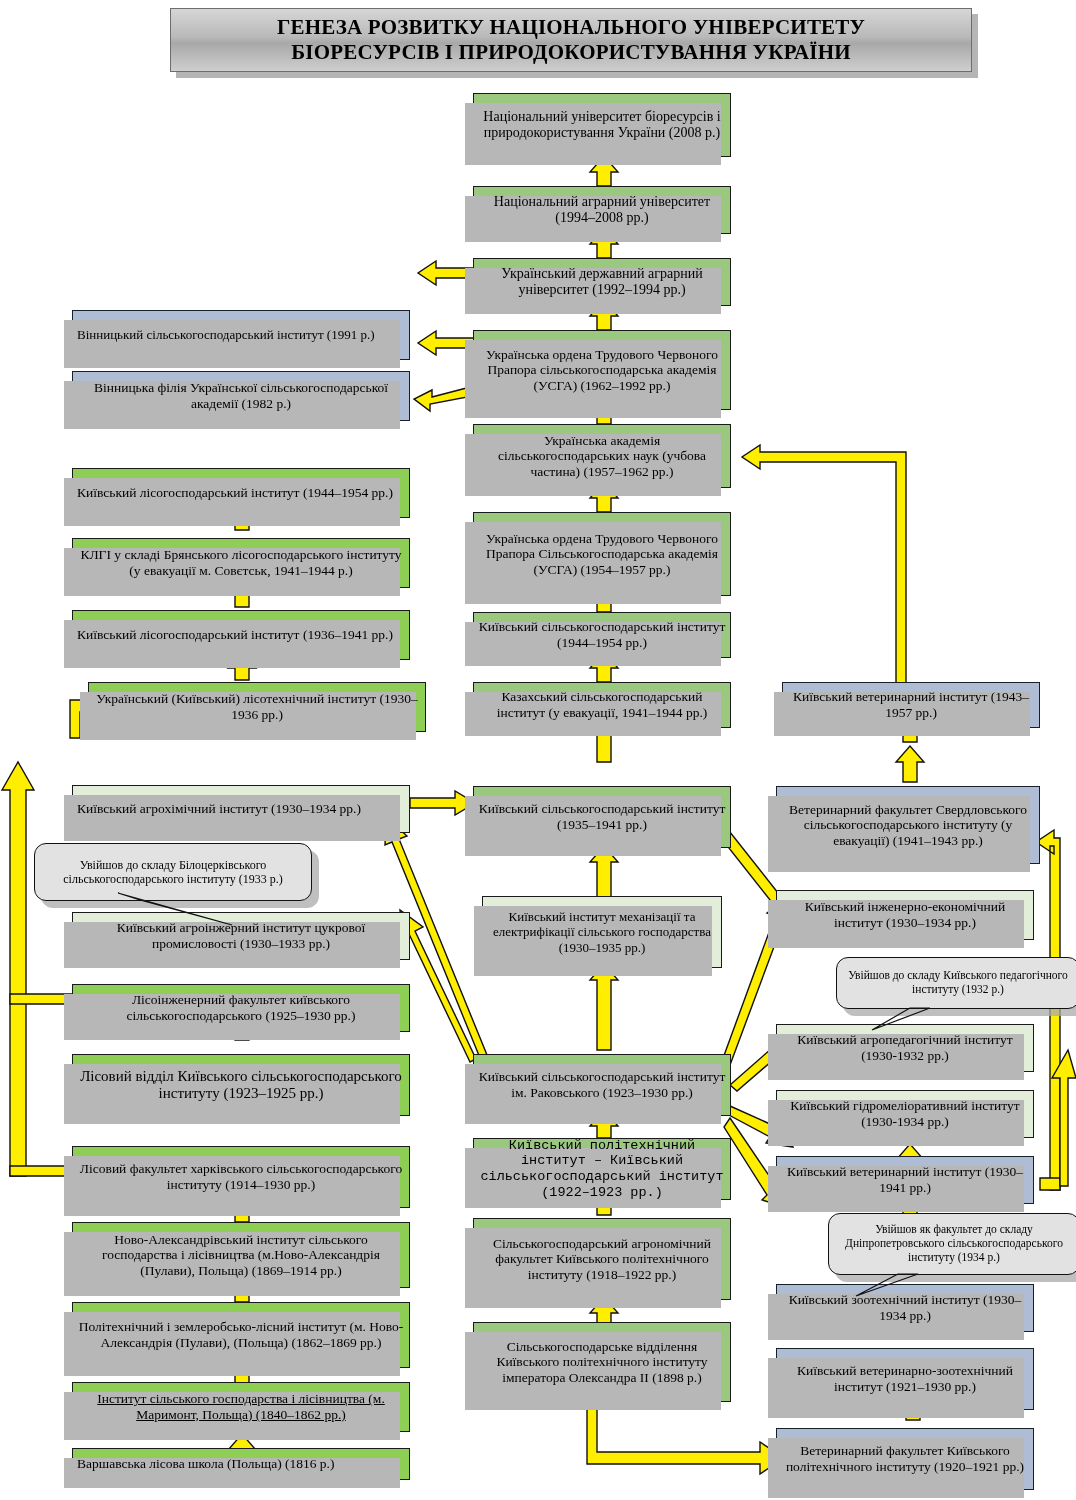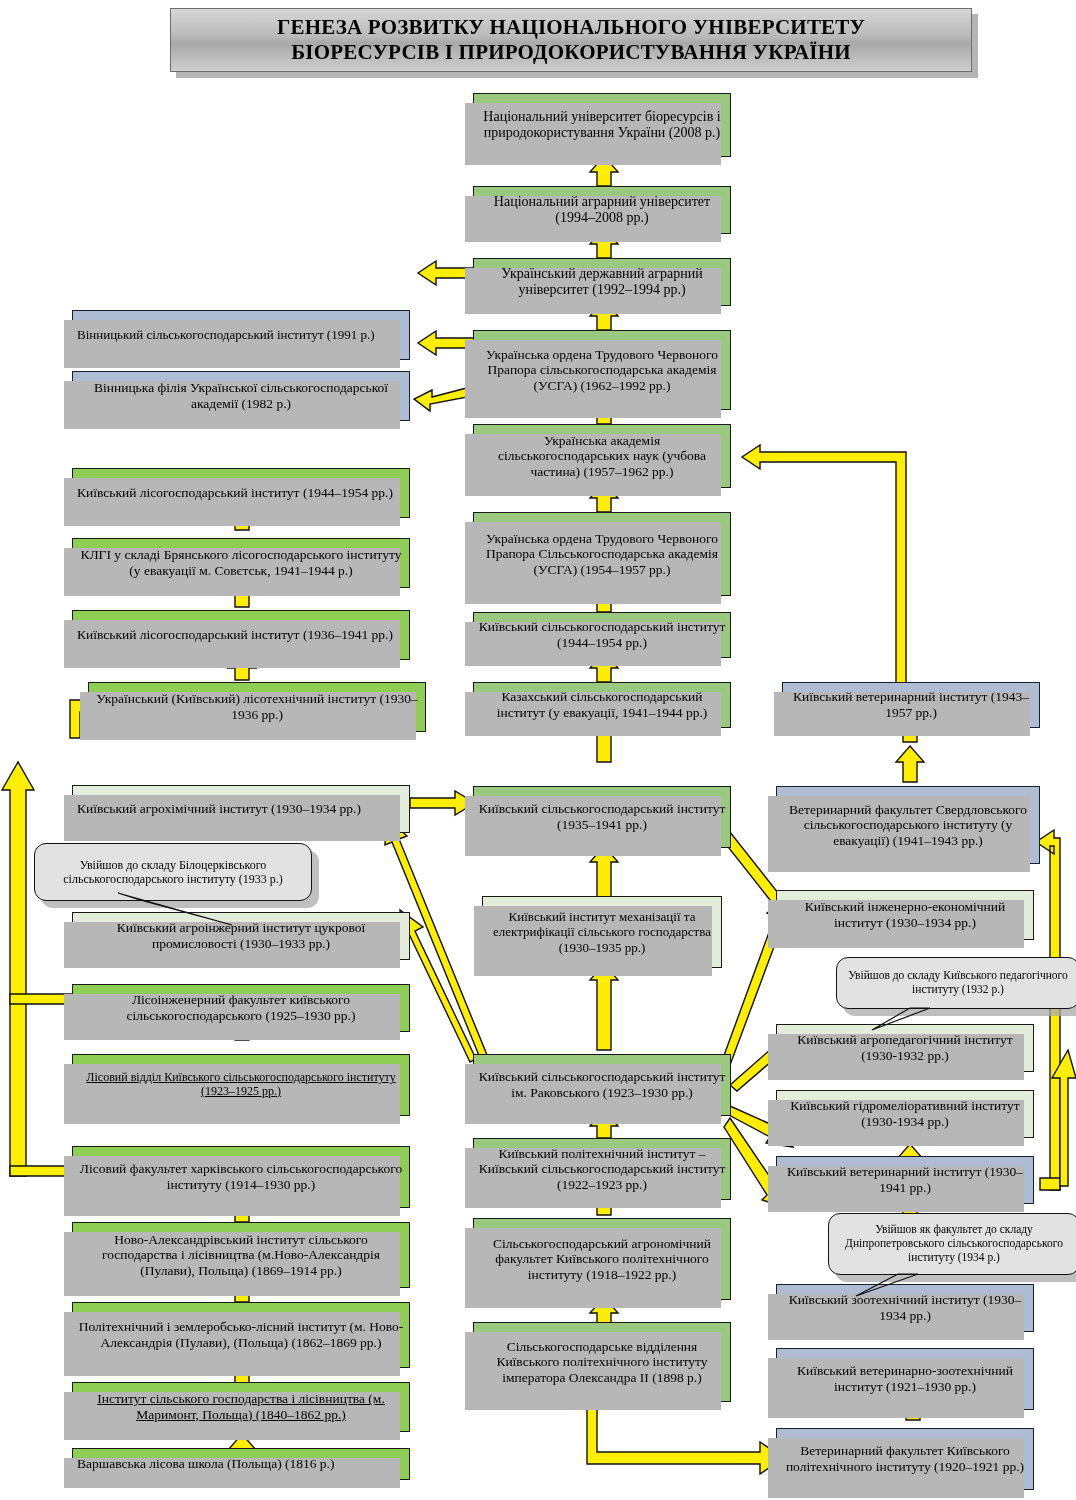--- a/index.html
+++ b/index.html
@@ -205,21 +205,21 @@
     </div>
 
   <div class="node lgreen" style="left:482px;top:896px;width:240px;height:72px;font-size:13px;">
     <span class="lbl">Київський інститут механізації та електрифікації сільського господарства (1930–1935 рр.)</span>
     </div>
 
   <div class="node green2" style="left:473px;top:1054px;width:258px;height:62px;font-size:13.5px;">
     <span class="lbl">Київський сільськогосподарський інститут ім. Раковського (1923–1930 рр.)</span>
     </div>
 
-  <div class="node green2" style="left:473px;top:1138px;width:258px;height:62px;font-size:13.5px;">
+  <div class="node green2" style="left:473px;top:1138px;width:258px;height:62px;font-size:13.5px;font-family:Liberation Mono, monospace;">
     <span class="lbl">Київський політехнічний інститут – Київський сільськогосподарський інститут (1922–1923 рр.)</span>
     </div>
 
   <div class="node green2" style="left:473px;top:1218px;width:258px;height:82px;font-size:13.5px;">
     <span class="lbl">Сільськогосподарський агрономічний факультет Київського політехнічного інституту (1918–1922 рр.)</span>
     </div>
 
   <div class="node green2" style="left:473px;top:1322px;width:258px;height:80px;font-size:13.5px;">
     <span class="lbl">Сільськогосподарське відділення Київського політехнічного інституту імператора Олександра II (1898 р.)</span>
     </div>
@@ -254,21 +254,21 @@
     </div>
 
   <div class="node lgreen" style="left:72px;top:912px;width:338px;height:48px;font-size:13.5px;">
     <span class="lbl">Київський агроінжерний інститут цукрової промисловості (1930–1933 рр.)</span>
     </div>
 
   <div class="node green" style="left:72px;top:984px;width:338px;height:48px;font-size:13.5px;">
     <span class="lbl">Лісоінженерний факультет київського сільськогосподарського (1925–1930 рр.)</span>
     </div>
 
-  <div class="node green" style="left:72px;top:1054px;width:338px;height:62px;font-size:12px;text-decoration:underline;">
+  <div class="node green" style="left:72px;top:1054px;width:338px;height:62px;font-size:15px;">
     <span class="lbl">Лісовий відділ Київського сільськогосподарського інституту (1923–1925 рр.)</span>
     </div>
 
   <div class="node green" style="left:72px;top:1146px;width:338px;height:62px;font-size:13.5px;">
     <span class="lbl">Лісовий факультет харківського сільськогосподарського інституту (1914–1930 рр.)</span>
     </div>
 
   <div class="node green" style="left:72px;top:1222px;width:338px;height:66px;font-size:13.5px;">
     <span class="lbl">Ново-Александрівський інститут сільського господарства і лісівництва (м.Ново-Александрія (Пулави), Польща) (1869–1914 рр.)</span>
     </div>

